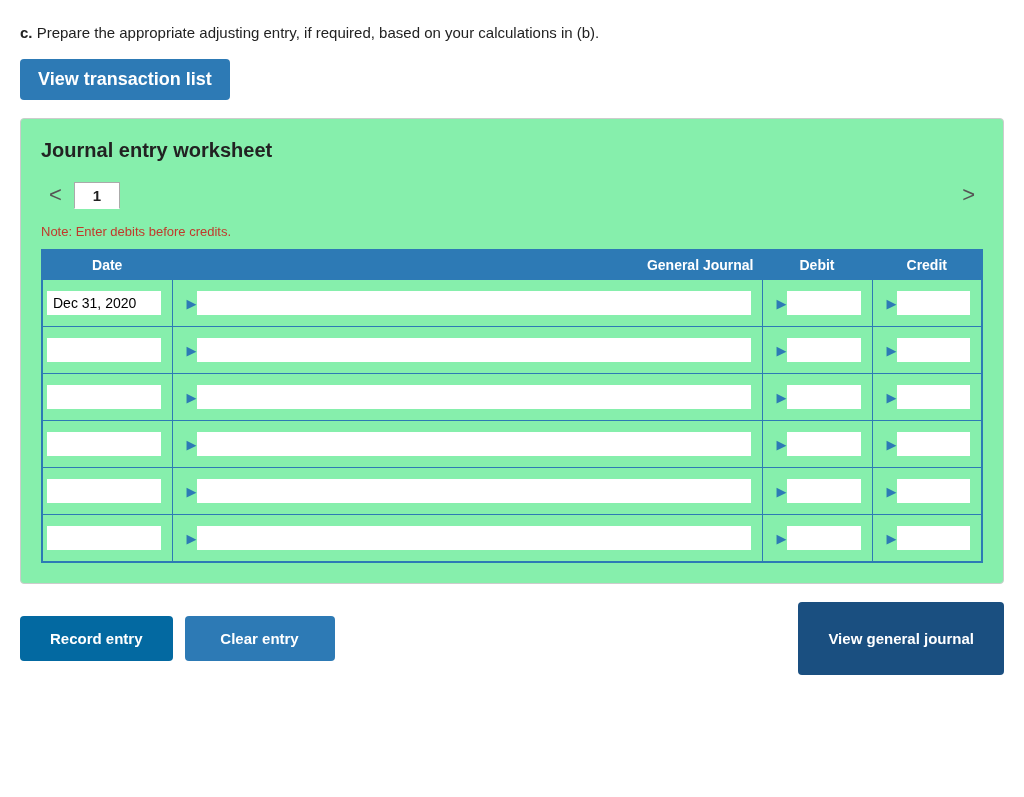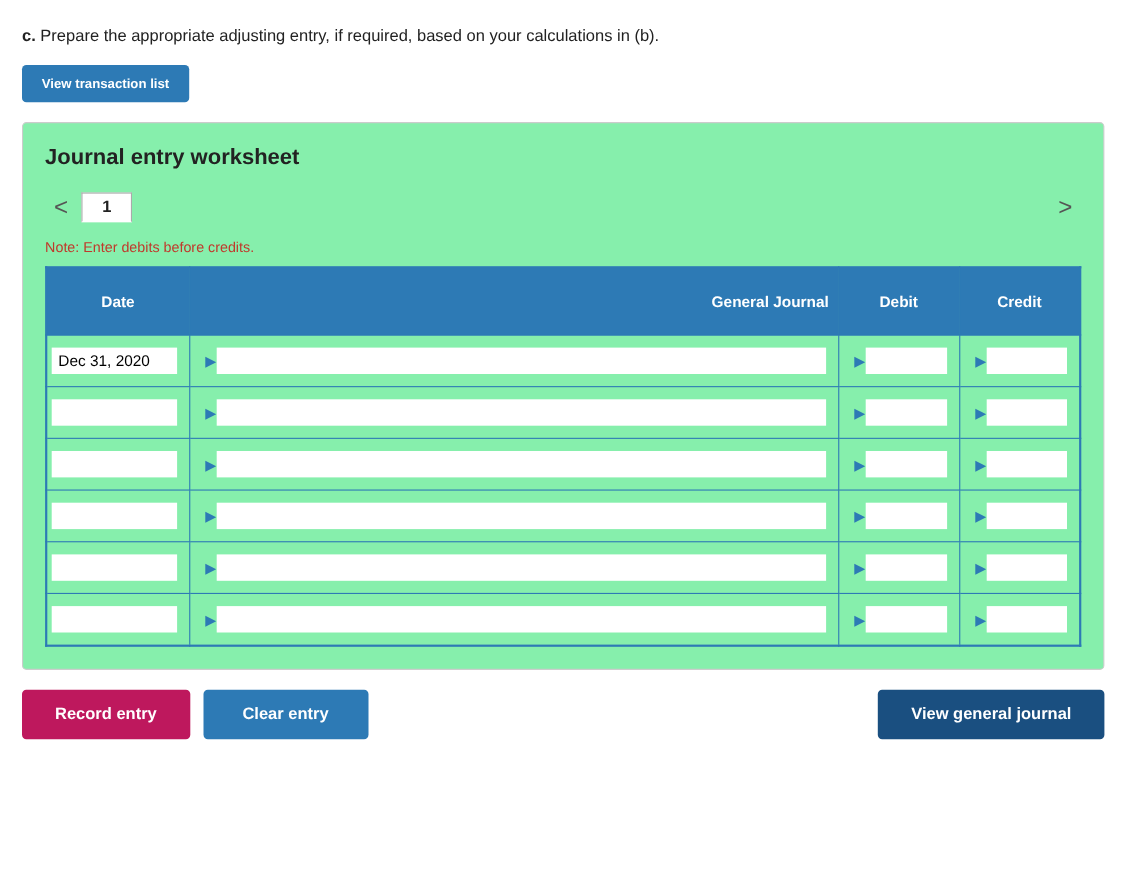--- a/index.html
+++ b/index.html
@@ -19,21 +19,21 @@
 
     .intro-text strong {
       font-weight: bold;
     }
 
     .view-transaction-btn {
       background: #2d7ab5;
       color: #fff;
       border: none;
       padding: 10px 18px;
-      font-size: 12px;
+      font-size: 18px;
       font-weight: bold;
       border-radius: 4px;
       cursor: pointer;
       margin-bottom: 18px;
       display: inline-block;
     }
 
     .worksheet-container {
       background: #86efac;
       border: 1px solid #ccc;
@@ -101,21 +101,21 @@
       width: 100%;
       border-collapse: collapse;
       border: 2px solid #2d7ab5;
     }
 
     .journal-table th {
       background: #2d7ab5;
       color: #fff;
       font-weight: bold;
       text-align: center;
-      padding: 22px 8px;
+      padding: 6px 8px;
       border: 1px solid #2d7ab5;
       font-size: 14px;
     }
 
     .journal-table th.date-col {
       width: 130px;
       text-align: center;
     }
 
     .journal-table th.journal-col {
@@ -167,21 +167,21 @@
 
     
     .bottom-buttons {
       display: flex;
       align-items: center;
       gap: 12px;
       margin-top: 4px;
     }
 
     .btn-record {
-      background: #be185d;
+      background: #0369a1;
       color: #fff;
       border: none;
       padding: 14px 30px;
       font-size: 15px;
       font-weight: bold;
       border-radius: 4px;
       cursor: pointer;
       min-width: 150px;
     }
 
@@ -194,21 +194,21 @@
       font-weight: bold;
       border-radius: 4px;
       cursor: pointer;
       min-width: 150px;
     }
 
     .btn-view-journal {
       background: #1a4f80;
       color: #fff;
       border: none;
-      padding: 14px 30px;
+      padding: 28px 30px;
       font-size: 15px;
       font-weight: bold;
       border-radius: 4px;
       cursor: pointer;
       margin-left: auto;
       min-width: 200px;
     }
   </style>
 </head>
 <body>

